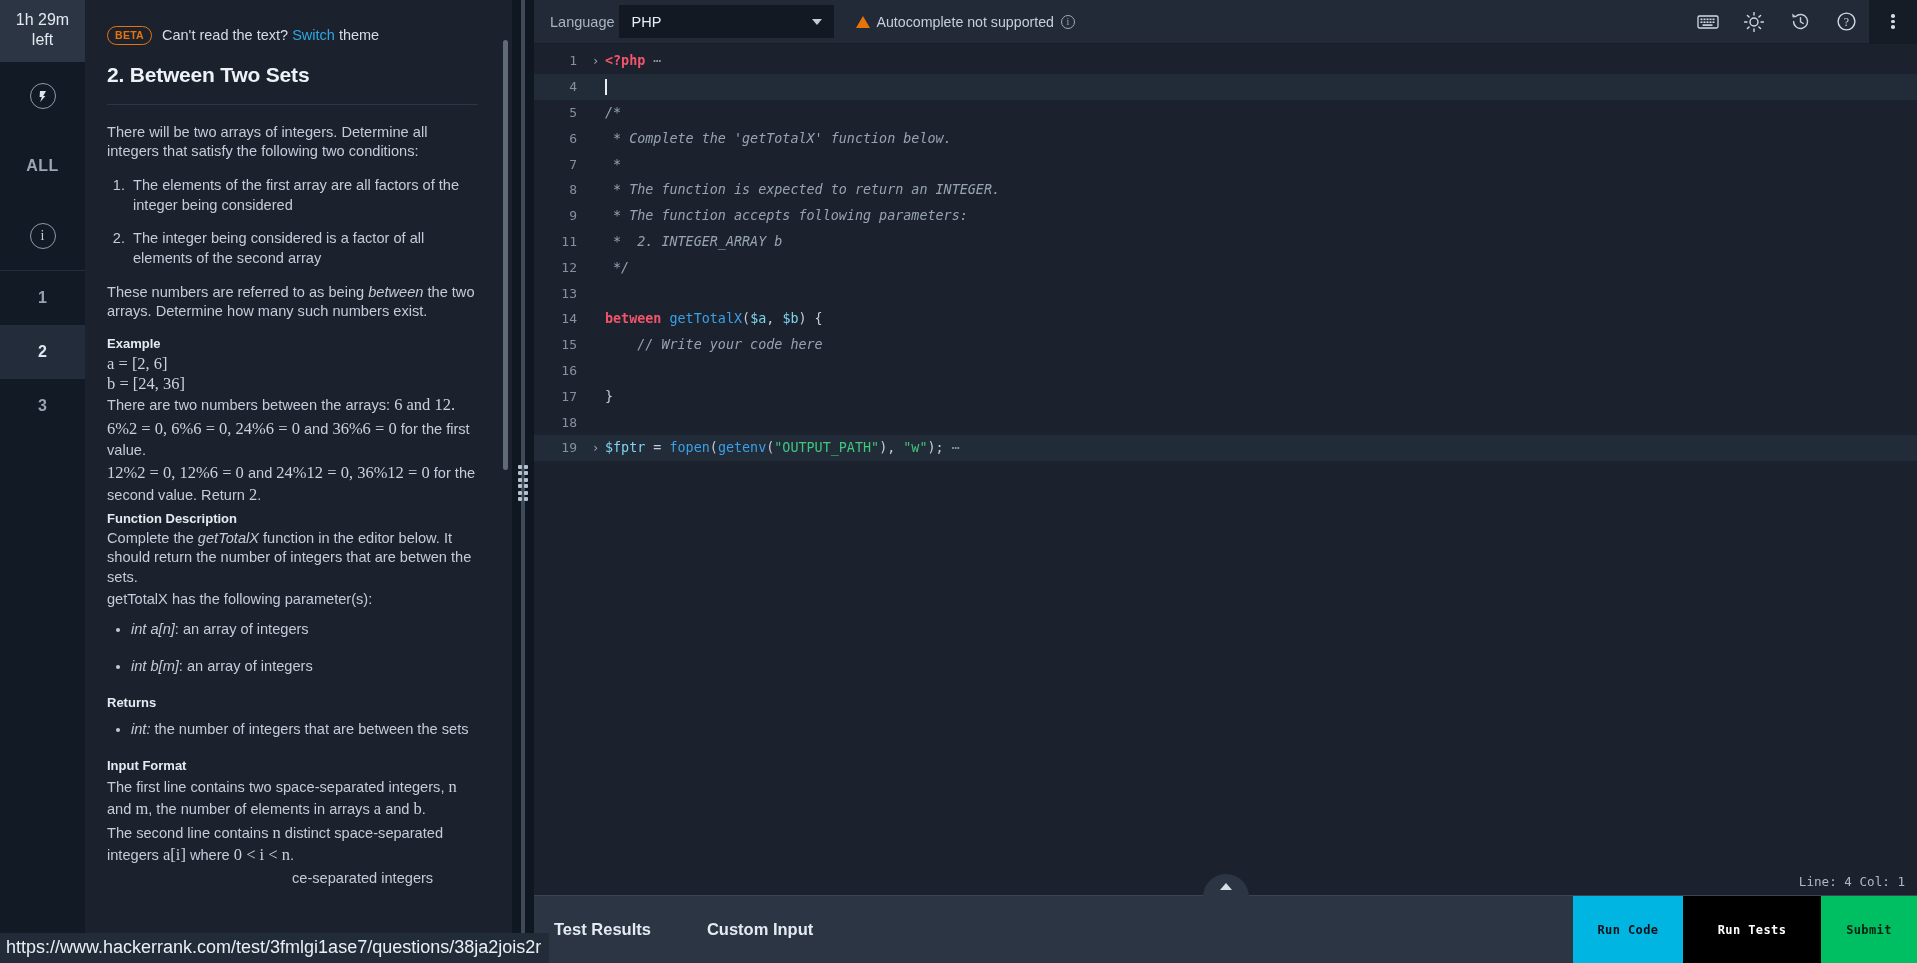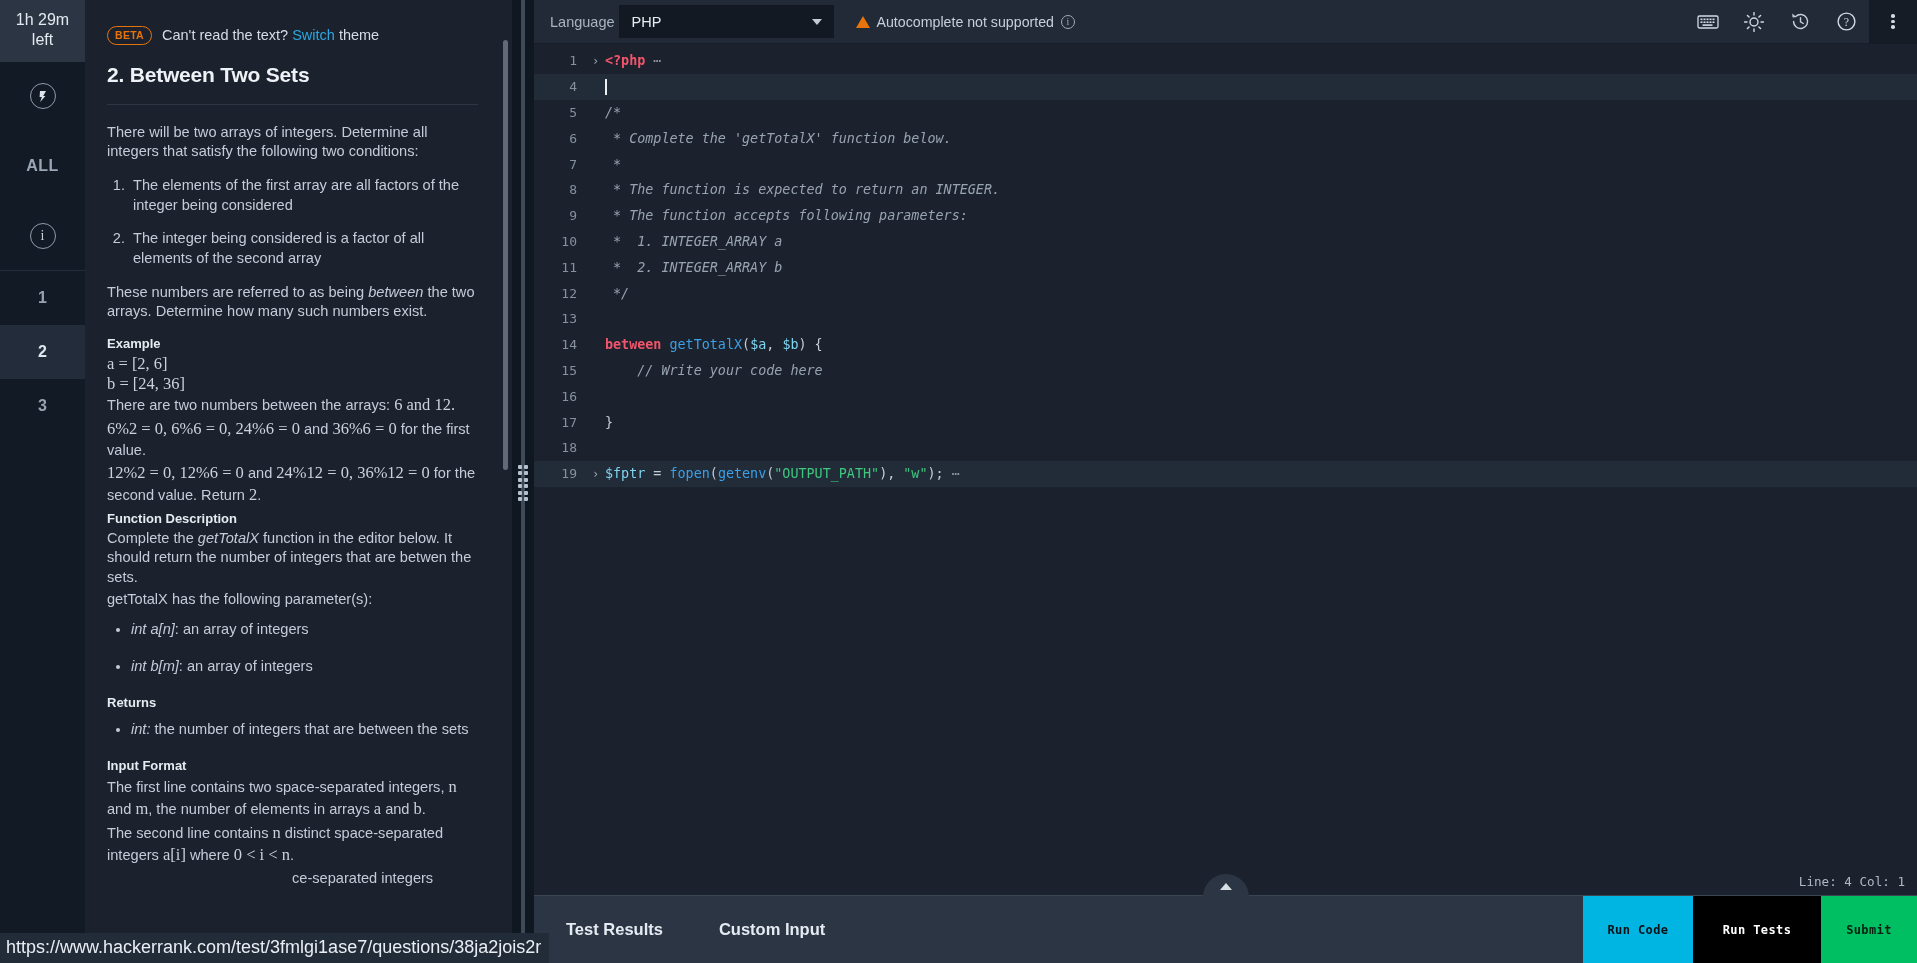--- a/index.html
+++ b/index.html
@@ -149,34 +149,34 @@
   .tok-str { color: #3fc77f; }
   .tok-pl { color: #c3ccd8; }
   .elips { color: #8d98a7; }
   .cursor { display:inline-block; width:1.5px; height:16px; background:#e9eef4; vertical-align:-3px; }
 
   .ed-status { height: 28px; background: #1b222d; display:flex; align-items:center; justify-content:flex-end; padding-right: 12px; }
   .ed-status span { color: #aeb8c4; font-family: "DejaVu Sans Mono", monospace; font-size: 12.6px; }
 
   
   .bottom { height: 68px; background: #2b3543; display: flex; align-items: stretch; position: relative; border-top: 1px solid #3a4553; }
-  .btabs { display: flex; align-items: center; padding-left: 32px; gap: 56px; }
+  .btabs { display: flex; align-items: center; padding-left: 20px; gap: 56px; }
   .btab { color: #e5ebf2; font-size: 16.5px; font-weight: bold; cursor: pointer; }
   .collapse-btn {
     position: absolute; left: 50%; transform: translateX(-50%); top: -22px;
     width: 46px; height: 44px; background: #2b3543; border-radius: 24px 24px 0 0;
     display: flex; align-items: flex-start; justify-content: center; padding-top: 9px;
     cursor: pointer;
   }
   .caret-up { width:0;height:0;border-left:6px solid transparent;border-right:6px solid transparent;border-bottom:7px solid #d7dee6; }
   .actions { margin-left: auto; display: flex; }
   .btn { width: 110px; display: flex; align-items: center; justify-content: center;
          font-family: "DejaVu Sans Mono", monospace; font-size: 12px; font-weight: bold; cursor: pointer; letter-spacing: .4px; }
   .btn.run-code { background: #00b5e2; color: #0c1118; width: 110px; }
-  .btn.run-tests { background: #000000; color: #ffffff; width: 128px; }
+  .btn.run-tests { background: #000000; color: #ffffff; width: 138px; }
   .btn.submit { background: #00bf63; color: #08200f; width: 96px; }
 
   
   .urlbar {
     position: absolute; left: 0; bottom: 0; z-index: 50;
     background: #222c38; color: #e9eef4;
     font-size: 18px; padding: 4px 8px 5px 6px;
     font-family: "Liberation Sans", sans-serif;
     white-space: nowrap;
   }
@@ -382,25 +382,20 @@
             <div class="gut">8</div>
             <div class="fold"></div>
             <div class="ctext"><span class="tok-cm"> * The function is expected to return an INTEGER.</span></div>
           </div>
           <div class="code-line">
             <div class="gut">9</div>
             <div class="fold"></div>
             <div class="ctext"><span class="tok-cm"> * The function accepts following parameters:</span></div>
           </div>
           <div class="code-line">
-            <div class="gut">10</div>
-            <div class="fold"></div>
-            <div class="ctext"><span class="tok-cm"> *  1. INTEGER_ARRAY a</span></div>
-          </div>
-          <div class="code-line">
             <div class="gut">11</div>
             <div class="fold"></div>
             <div class="ctext"><span class="tok-cm"> *  2. INTEGER_ARRAY b</span></div>
           </div>
           <div class="code-line">
             <div class="gut">12</div>
             <div class="fold"></div>
             <div class="ctext"><span class="tok-cm"> */</span></div>
           </div>
           <div class="code-line">

